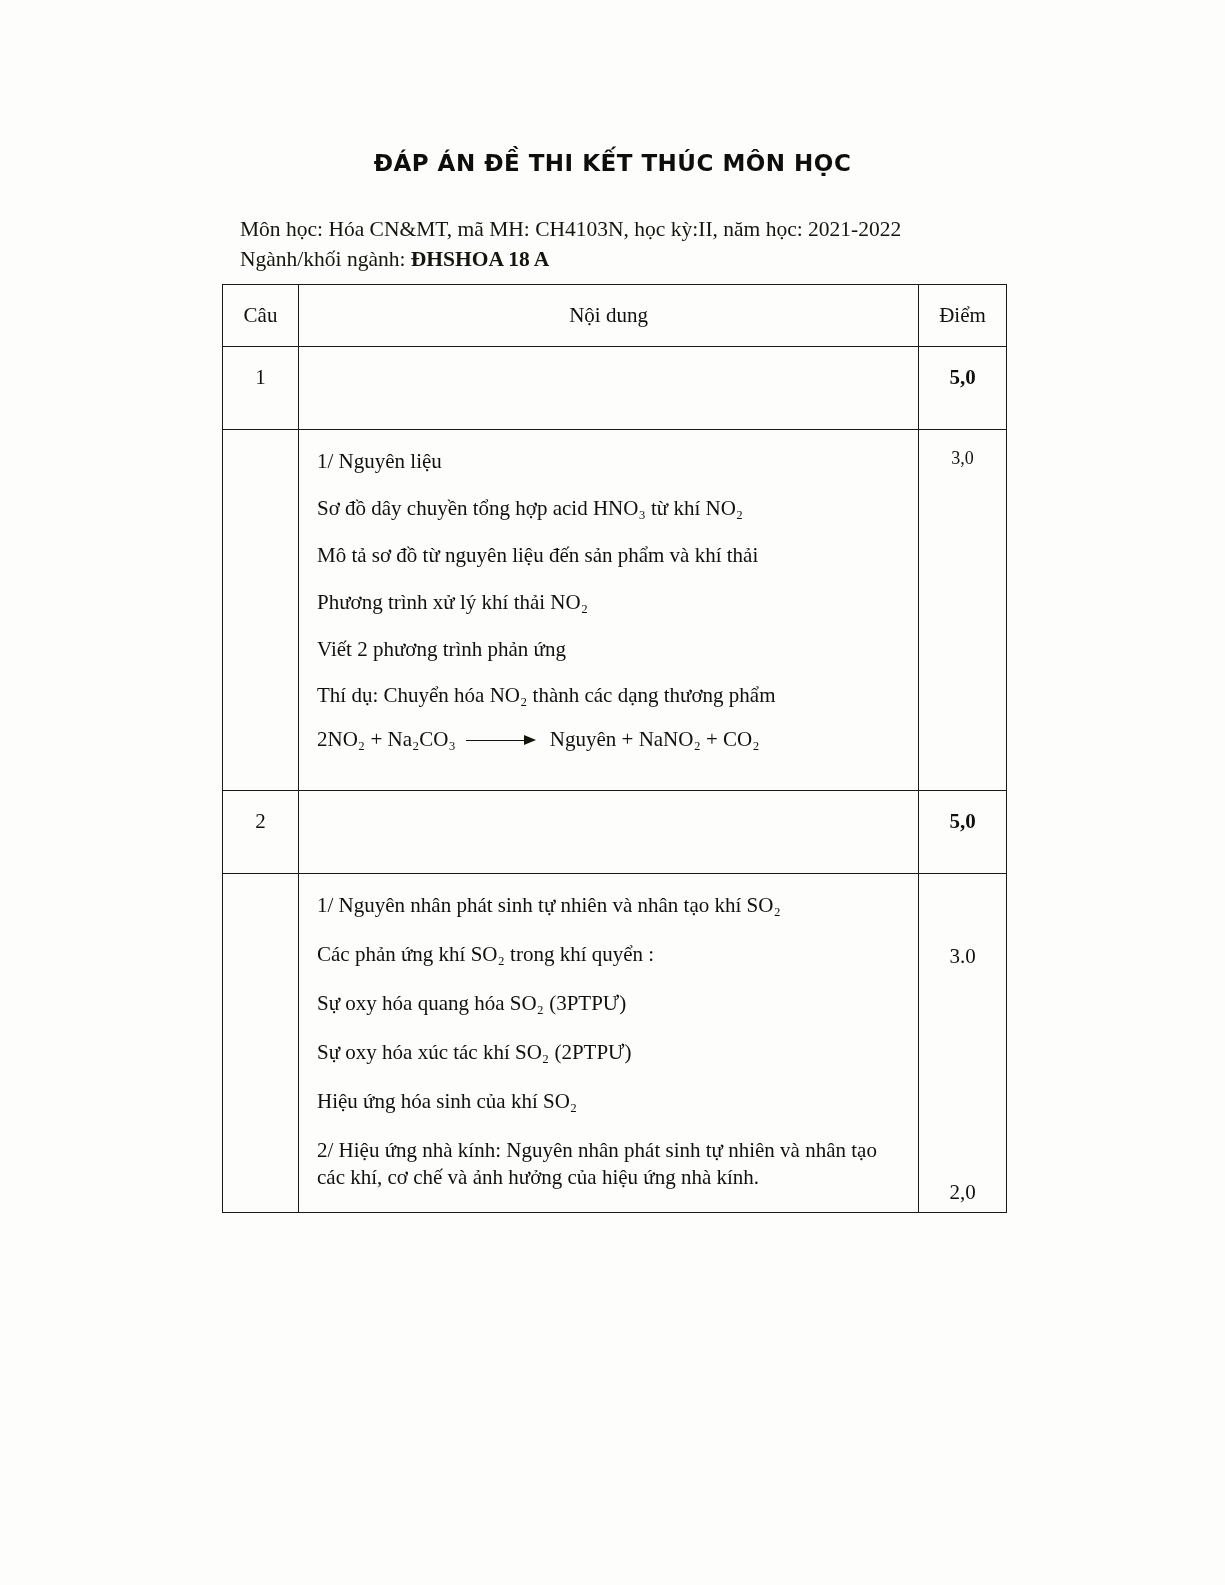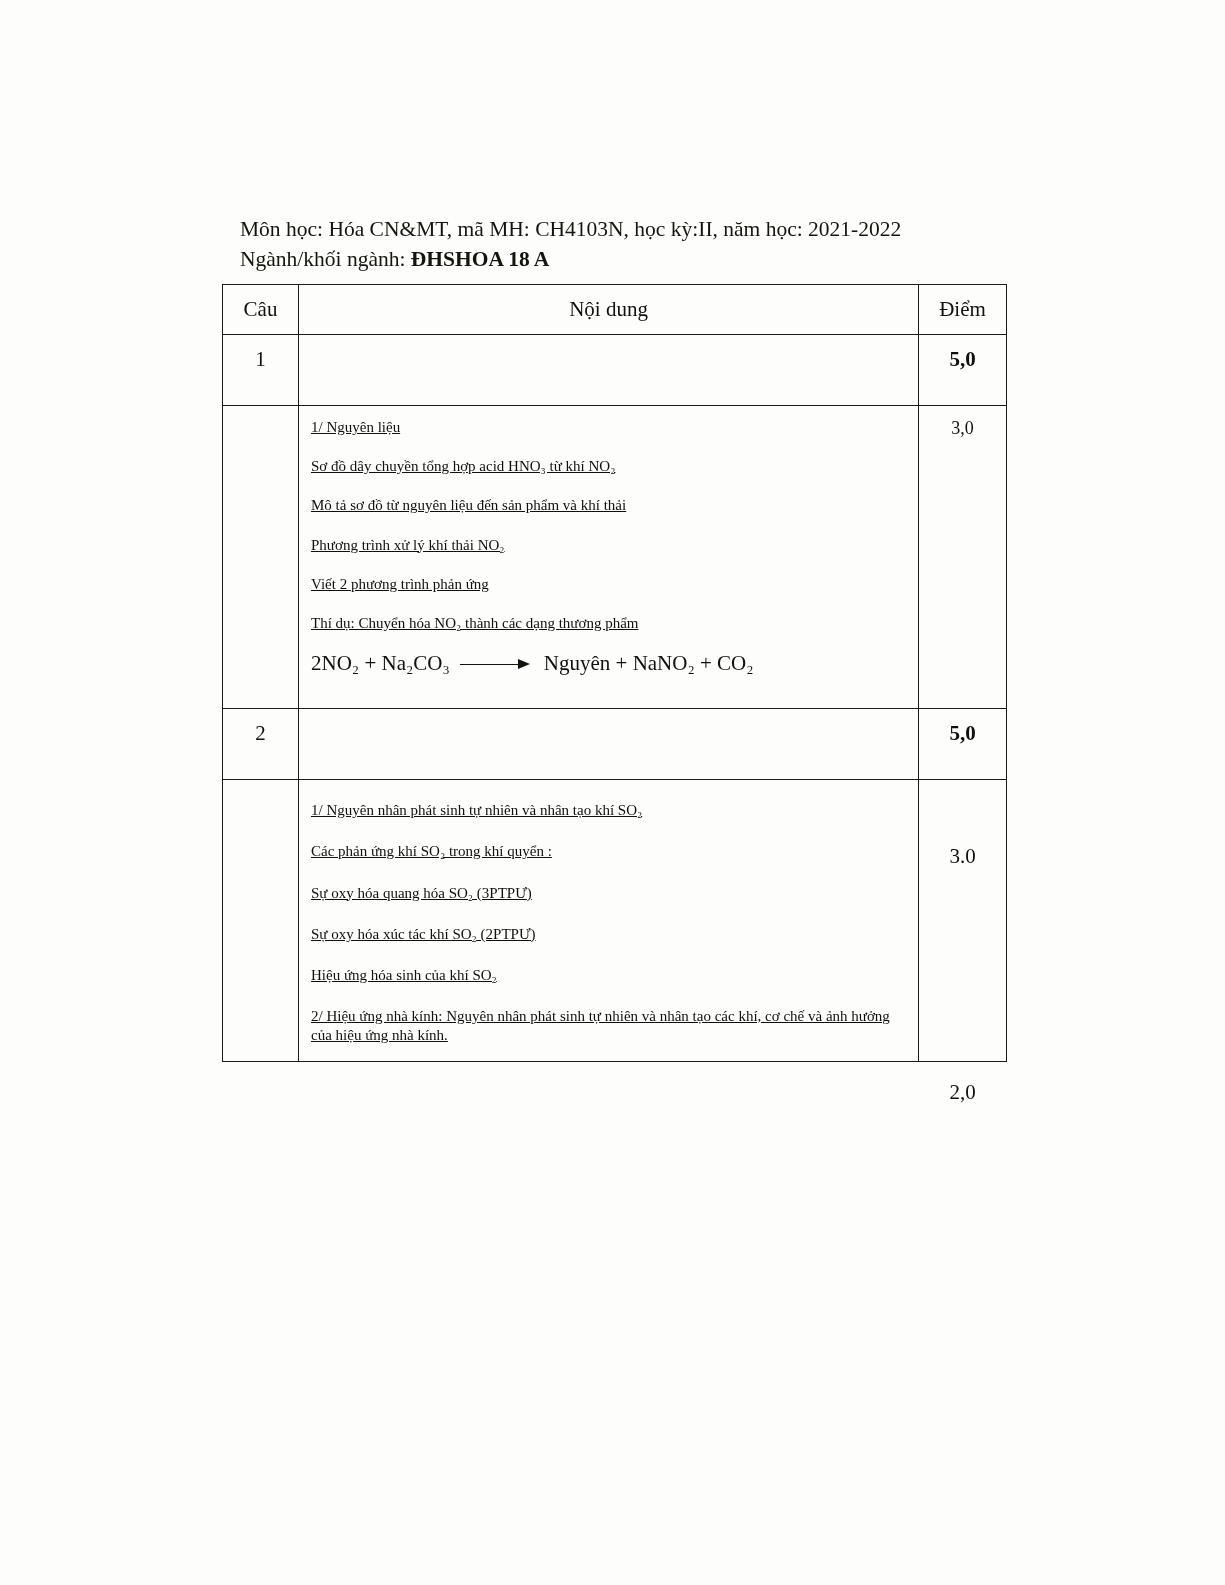--- a/index.html
+++ b/index.html
@@ -49,21 +49,21 @@
     position: absolute;
     top: 284px;
     left: 222px;
     width: 784px;
     border-collapse: collapse;
     table-layout: fixed;
   }
   table.answer-table td,
   table.answer-table th {
     border: 1.6px solid #1a1a18;
-    padding: 12px;
+    padding: 18px;
     vertical-align: top;
   }
   .col-cau { width: 76px; }
   .col-noi { width: 620px; }
   .col-diem { width: 88px; }
 
   .hdr-cell {
     text-align: center;
     font-size: 21px;
     padding: 8px 0 10px 0;
@@ -88,23 +88,22 @@
   .spacer-row td {
     height: 46px;
   }
   .content-cell {
     padding: 12px 10px 14px 14px;
     font-size: 21px;
     line-height: 1.0;
   }
   .content-cell p {
     margin: 0 0 20px 0;
-    font-size: 15px;
+    font-size: 21px;
     line-height: 1.28;
-    text-decoration: underline;
   }
   .content-cell p:last-child { margin-bottom: 4px; }
   .eq-line {
     margin: 0 0 22px 0;
     font-size: 21px;
     display: flex;
     align-items: center;
     flex-wrap: nowrap;
     font-family: Liberation Serif, serif;
   }
@@ -128,37 +127,38 @@
     right: 4px; top: 1.3px;
     border-left: 12px solid #14140f;
     border-top: 5.5px solid transparent;
     border-bottom: 5.5px solid transparent;
   }
   .mixed-line {
     margin: 0 0 4px 0;
     font-size: 21px;
     line-height: 1.35;
   }
-  .q2-content p { margin-bottom: 22px; margin-top: 9px; }
+  .q2-content p { margin-bottom: 22px; }
   .diem-cell-inner {
     position: relative;
     height: 100%;
   }
   .abs-score {
     position: absolute;
     width: 100%;
     text-align: center;
     font-size: 21px;
   }
 </style>
 </head>
 <body>
 
 <div class="page">
 
+  <div class="doc-title">ĐÁP ÁN ĐỀ THI KẾT THÚC MÔN HỌC</div>
 
   <div class="meta-line l1">Môn học: Hóa CN&amp;MT,  mã MH: CH4103N, học kỳ:II,  năm học: 2021-2022</div>
 
   <div class="meta-line l2">
     <span>Ngành/khối ngành: </span><span class="meta-strong">ĐHSHOA 18 A</span>
   </div>
 
   <table class="answer-table">
     <colgroup>
       <col class="col-cau">

